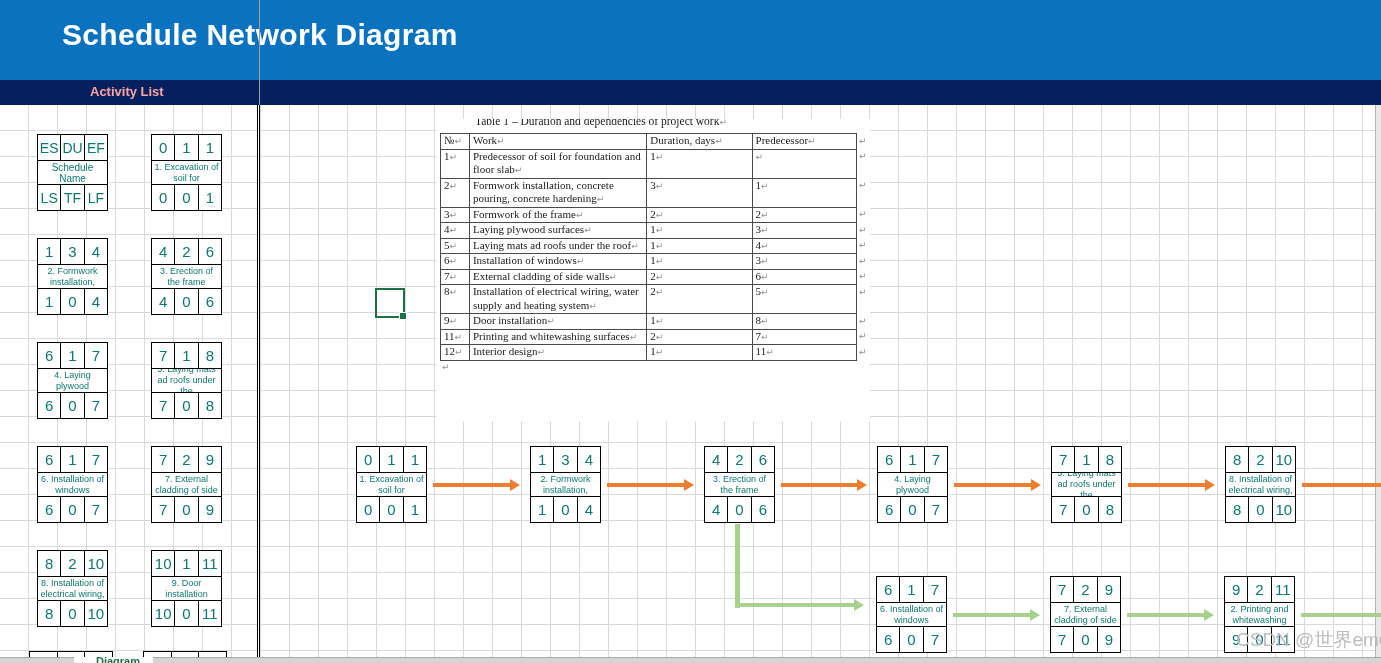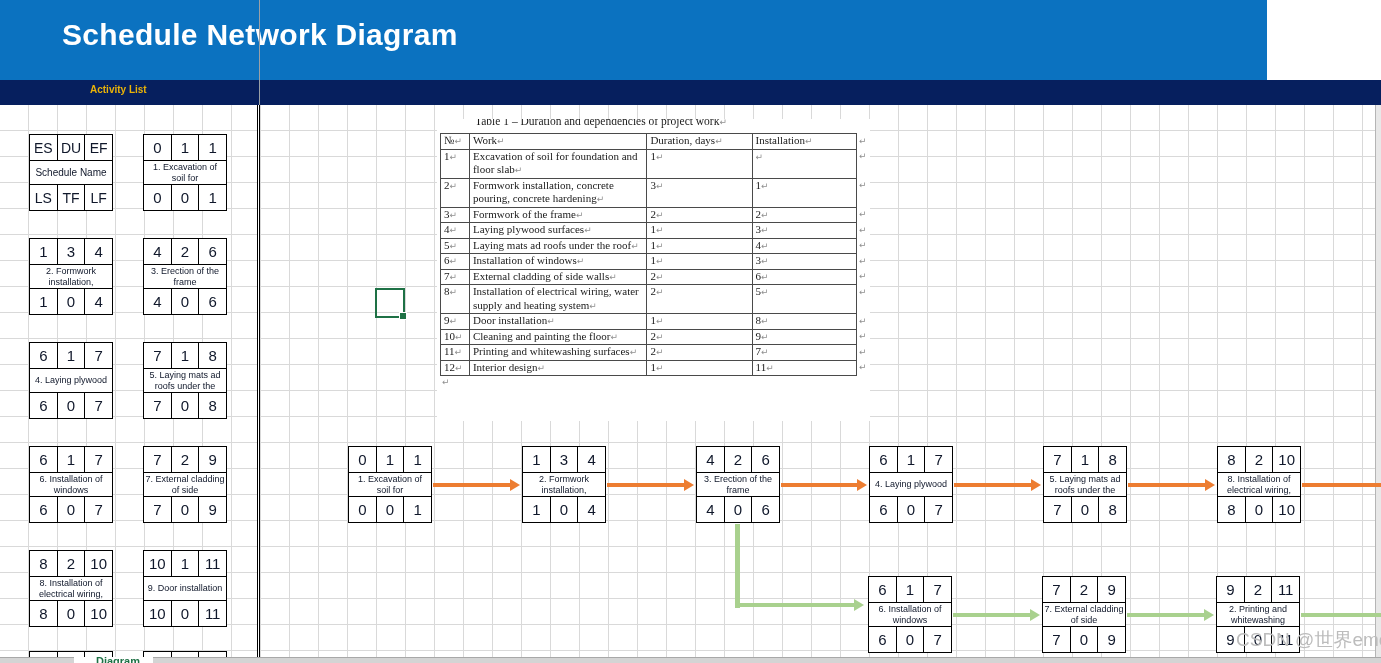--- a/index.html
+++ b/index.html
@@ -8,43 +8,43 @@
     background:#ffffff; font-family:"Liberation Sans", sans-serif;
   }
   
   .grid-bg{
     position:absolute; left:0; top:105px; width:1376px; height:552px;
     background-image:
       repeating-linear-gradient(to right, transparent 0 28px, #d9d9d9 28px 29px),
       repeating-linear-gradient(to bottom, transparent 0 25px, #d9d9d9 25px 26px);
   }
   
-  .title-bar{position:absolute; left:0; top:0; width:1267px; height:80px; background:#0b72c0;}
+  .title-bar{position:absolute; left:0; top:0; width:1381px; height:80px; background:#0b72c0;}
   .title-bar h1{
     margin:0; position:absolute; left:62px; top:18px;
     font-size:30px; font-weight:bold; color:#ffffff; letter-spacing:0.3px;
   }
   .sub-bar{position:absolute; left:0; top:80px; width:1381px; height:25px; background:#061f5e;}
   .sub-bar .lbl{
-    position:absolute; left:90px; top:4px; font-size:10px; font-weight:bold; color:#eab308;
+    position:absolute; left:90px; top:4px; font-size:13px; font-weight:bold; color:#fca5a5;
   }
   
   .split-top{position:absolute; left:259px; top:0; width:1px; height:105px; background:#9aa0a6;}
   .split-main{
     position:absolute; left:257px; top:105px; width:3px; height:552px;
     background:#ffffff; border-left:1.5px solid #000; border-right:1.5px solid #000; box-sizing:border-box;
   }
   .vscroll{
     position:absolute; right:0; top:105px; width:6px; height:552px;
     background:#e8e8e8; border-left:1px solid #b5b5b5; box-sizing:border-box;
   }
   
   .abox{
-    position:absolute; width:84px; background:#fff;
-    border:1.5px solid #000; box-sizing:border-box; color:#0f172a;
+    position:absolute; width:71px; background:#fff;
+    border:1.5px solid #000; box-sizing:border-box; color:#0f766e;margin-left:8px;
   }
   .abox .row{display:flex; height:25px; border-bottom:1.5px solid #000;}
   .abox .row.bot{border-bottom:none;}
   .abox .row span{
     flex:1; display:flex; align-items:center; justify-content:center;
     border-right:1.5px solid #000; font-size:15px;
   }
   .abox .row span:last-child{border-right:none;}
   .abox .nm{
     height:24px; border-bottom:1.5px solid #000; box-sizing:border-box;
@@ -441,26 +441,26 @@
 <div class="tablewrap">
   <div class="cap">
     <span class="captext"><span>Table 1 – Duration and dependencies of project work</span><span class="eol">↵</span></span>
   </div>
   <table class="wtable" id="word-table">
       <tbody>
         <tr>
           <td class="c0"><span>№</span><span class="eol">↵</span></td>
           <td class="c1"><span>Work</span><span class="eol">↵</span></td>
           <td class="c2"><span>Duration, days</span><span class="eol">↵</span></td>
-          <td class="c3"><span>Installation</span><span class="eol">↵</span></td>
+          <td class="c3"><span>Predecessor</span><span class="eol">↵</span></td>
           <td class="eolcell"><span class="eol">↵</span></td>
         </tr>
         <tr>
           <td class="c0"><span>1</span><span class="eol">↵</span></td>
-          <td class="c1"><span>Excavation of soil for foundation and floor slab</span><span class="eol">↵</span></td>
+          <td class="c1"><span>Predecessor of soil for foundation and floor slab</span><span class="eol">↵</span></td>
           <td class="c2"><span>1</span><span class="eol">↵</span></td>
           <td class="c3"><span></span><span class="eol">↵</span></td>
           <td class="eolcell"><span class="eol">↵</span></td>
         </tr>
         <tr>
           <td class="c0"><span>2</span><span class="eol">↵</span></td>
           <td class="c1"><span>Formwork installation, concrete pouring, concrete hardening</span><span class="eol">↵</span></td>
           <td class="c2"><span>3</span><span class="eol">↵</span></td>
           <td class="c3"><span>1</span><span class="eol">↵</span></td>
           <td class="eolcell"><span class="eol">↵</span></td>
@@ -505,27 +505,20 @@
           <td class="c1"><span>Installation of electrical wiring, water supply and heating system</span><span class="eol">↵</span></td>
           <td class="c2"><span>2</span><span class="eol">↵</span></td>
           <td class="c3"><span>5</span><span class="eol">↵</span></td>
           <td class="eolcell"><span class="eol">↵</span></td>
         </tr>
         <tr>
           <td class="c0"><span>9</span><span class="eol">↵</span></td>
           <td class="c1"><span>Door installation</span><span class="eol">↵</span></td>
           <td class="c2"><span>1</span><span class="eol">↵</span></td>
           <td class="c3"><span>8</span><span class="eol">↵</span></td>
-          <td class="eolcell"><span class="eol">↵</span></td>
-        </tr>
-        <tr>
-          <td class="c0"><span>10</span><span class="eol">↵</span></td>
-          <td class="c1"><span>Cleaning and painting the floor</span><span class="eol">↵</span></td>
-          <td class="c2"><span>2</span><span class="eol">↵</span></td>
-          <td class="c3"><span>9</span><span class="eol">↵</span></td>
           <td class="eolcell"><span class="eol">↵</span></td>
         </tr>
         <tr>
           <td class="c0"><span>11</span><span class="eol">↵</span></td>
           <td class="c1"><span>Printing and whitewashing surfaces</span><span class="eol">↵</span></td>
           <td class="c2"><span>2</span><span class="eol">↵</span></td>
           <td class="c3"><span>7</span><span class="eol">↵</span></td>
           <td class="eolcell"><span class="eol">↵</span></td>
         </tr>
         <tr>

